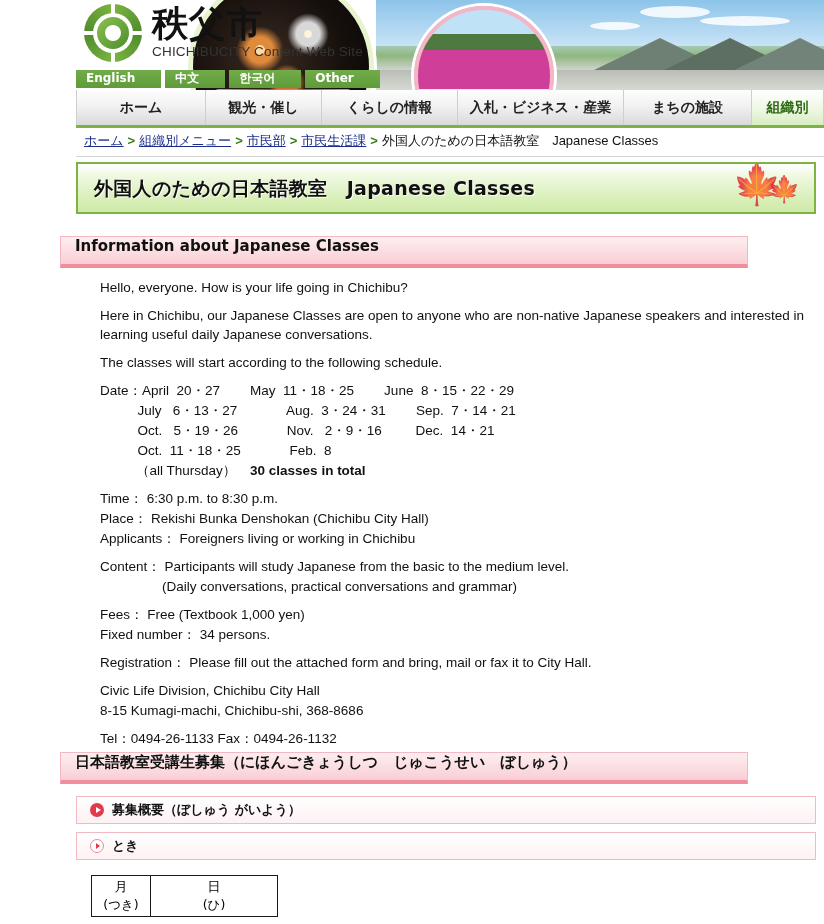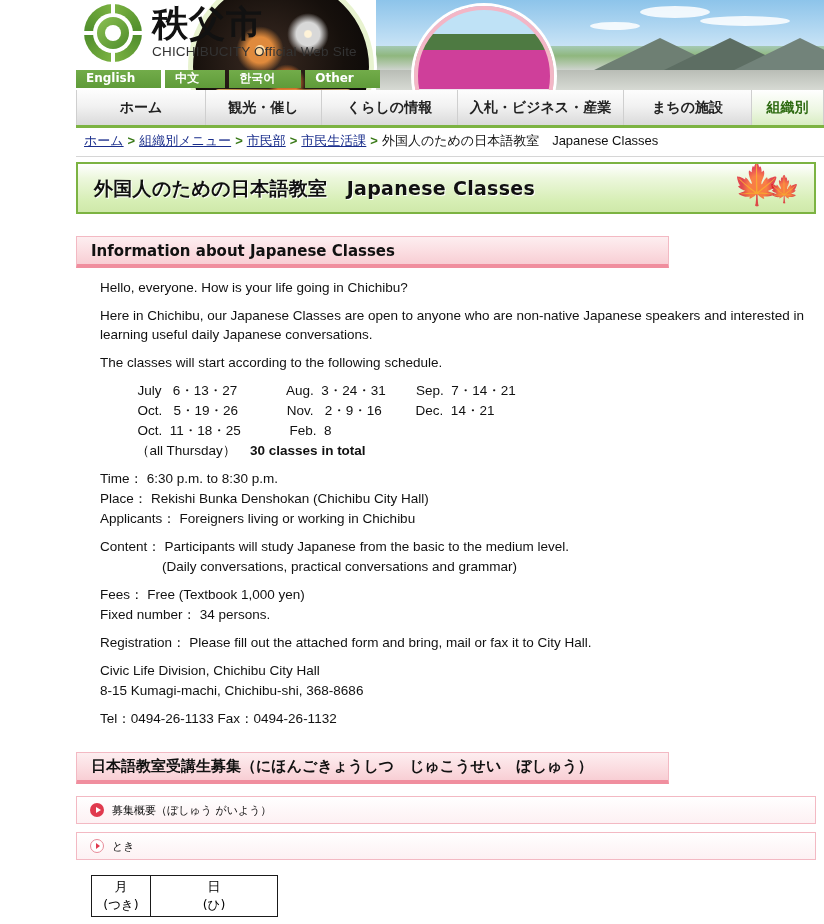--- a/index.html
+++ b/index.html
@@ -203,27 +203,27 @@
   .titlebox h1 {
     margin:0; position:absolute; left:16px; top:12px;
     font-size:19px; font-weight:bold; color:#111111;
     text-shadow: 1px 1px 0 rgba(255,255,255,.95);
     font-family:"DejaVu Sans", sans-serif;
     letter-spacing:.3px;
   }
 
   
   .sect-head {
-    position:absolute; left:76px; width:593px; height:32px;
+    position:absolute; left:60px; width:688px; height:32px;
     background: linear-gradient(#fdeef0 0%, #fbdde1 55%, #f8ced4 100%);
     border-bottom:4px solid #f08e9e;
     border-left:1px solid #f3b9c3; border-right:1px solid #f3b9c3;
     border-top:1px solid #f3b9c3;
     box-sizing:border-box;
-    display:flex; align-items:center;
+    display:flex; align-items:flex-start;
   }
   .sect-head .txt {
     margin-left:14px; font-size:15px; font-weight:bold; color:#111111;
     font-family:"DejaVu Sans", sans-serif;
   }
   #sect-info { top:236px; }
   #sect-jp   { top:752px; }
 
   
   .content {
@@ -241,21 +241,21 @@
   .acc-row {
     position:absolute; left:76px; width:740px; height:28px;
     border:1px solid #f3b9c3;
     background: linear-gradient(#ffffff 0%, #fdf1f3 100%);
     box-sizing:border-box; display:flex; align-items:center;
     cursor:pointer;
   }
   #acc-1 { top:796px; }
   #acc-2 { top:832px; }
   .acc-row .lbl {
-    font-size:11px; font-weight:normal; color:#111111;
+    font-size:13px; font-weight:bold; color:#111111;
     font-family:"DejaVu Sans", sans-serif;
   }
   .bullet-solid, .bullet-open {
     width:14px; height:14px; border-radius:50%;
     margin-left:13px; margin-right:8px;
     display:inline-flex; align-items:center; justify-content:center;
     flex:none; box-sizing:border-box;
   }
   .bullet-solid { background:#e03a4e; }
   .bullet-solid::after {
@@ -323,21 +323,21 @@
         <div class="tick" style="left:27px;top:0;width:4px;height:10px;"></div>
         <div class="tick" style="left:27px;top:48px;width:4px;height:10px;"></div>
         <div class="tick" style="left:0;top:27px;width:10px;height:4px;"></div>
         <div class="tick" style="left:48px;top:27px;width:10px;height:4px;"></div>
         <div class="ring2"></div>
         <div class="ring3"></div>
         <div class="ring4"></div>
       </div>
       <div class="logo-text">
         <div class="logo-jp">秩父市</div>
-        <div class="logo-en">CHICHIBUCITY Official Web Site</div>
+        <div class="logo-en">CHICHIBUCITY Content Web Site</div>
       </div>
     </div>
   </div>
 
   <div class="langbar">
     <div class="langbtn">English</div>
     <div class="langbtn">中文</div>
     <div class="langbtn">한국어</div>
     <div class="langbtn">Other</div>
   </div>
@@ -366,20 +366,21 @@
 
   <div class="sect-head" id="sect-info">
     <span class="txt">Information about Japanese Classes</span>
   </div>
 
   <div class="content">
     <p>Hello, everyone. How is your life going in Chichibu?</p>
     <p>Here in Chichibu, our Japanese Classes are open to anyone who are non-native Japanese speakers and interested in learning useful daily Japanese conversations.</p>
     <p>The classes will start according to the following schedule.</p>
 
+    <p class="tight sched-row">Date：April  20・27        May  11・18・25        June  8・15・22・29</p>
     <p class="tight sched-row">          July   6・13・27             Aug.  3・24・31        Sep.  7・14・21</p>
     <p class="tight sched-row">          Oct.   5・19・26             Nov.   2・9・16         Dec.  14・21</p>
     <p class="tight sched-row">          Oct.  11・18・25             Feb.  8</p>
     <p class="indent">
       <span>（all Thursday）</span>
       <span class="bold" style="margin-left:10px;">30 classes in total</span>
     </p>
 
     <p class="tight">Time：  6:30 p.m.   to   8:30 p.m.</p>
     <p class="tight">Place：  Rekishi Bunka Denshokan   (Chichibu City Hall)</p>

